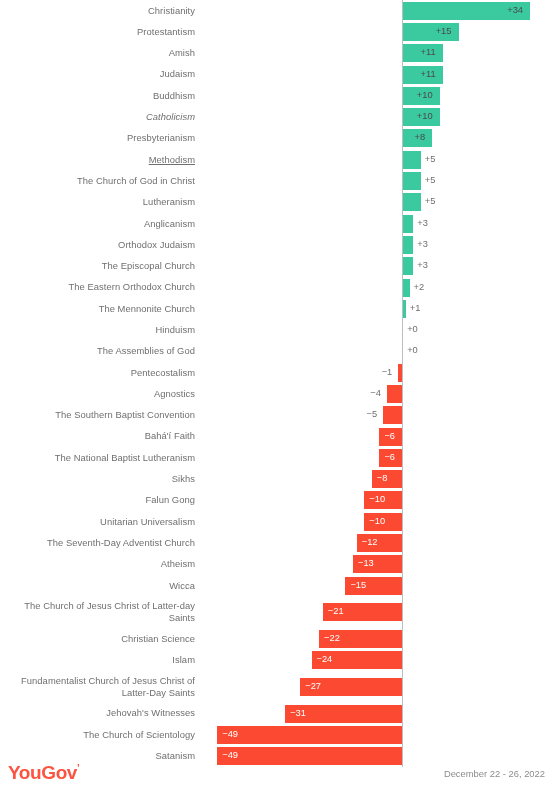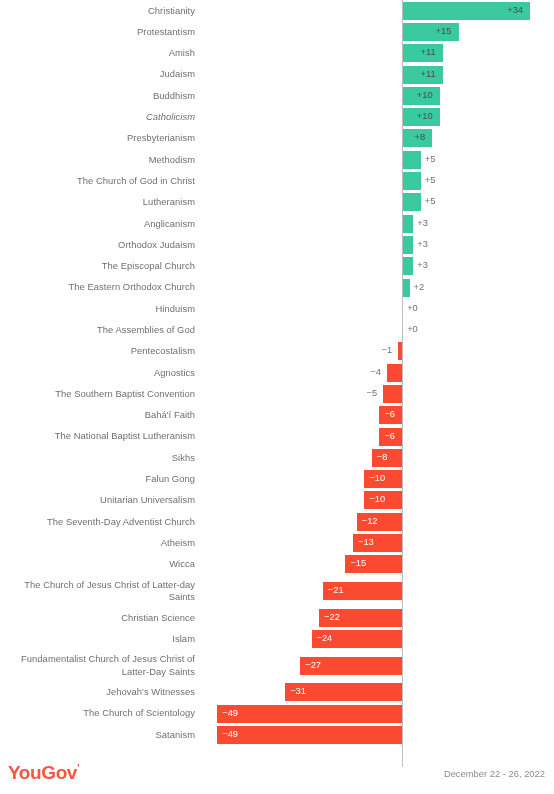--- a/index.html
+++ b/index.html
@@ -171,21 +171,21 @@
         </div>
       </div>
       <div class="row" style="height: 21.3px;">
         <div class="row-label"><div style="white-space: pre-line;">Presbyterianism</div></div>
         <div class="bar-track">
           <div class="bar pos" style="width: 30.16px; left: 402px;"></div>
           <div class="bar-value inside-dark" style="left: 414.56px;">+8</div>
         </div>
       </div>
       <div class="row" style="height: 21.3px;">
-        <div class="row-label"><div style="white-space: pre-line;">Methodism</div></div>
+        <div class="row-label"><div style="white-space: pre-line; text-decoration: underline;">Methodism</div></div>
         <div class="bar-track">
           <div class="bar pos" style="width: 18.85px; left: 402px;"></div>
           <div class="bar-value outside" style="left: 424.85px;">+5</div>
         </div>
       </div>
       <div class="row" style="height: 21.3px;">
         <div class="row-label"><div style="white-space: pre-line;">The Church of God in Christ</div></div>
         <div class="bar-track">
           <div class="bar pos" style="width: 18.85px; left: 402px;"></div>
           <div class="bar-value outside" style="left: 424.85px;">+5</div>
@@ -217,20 +217,27 @@
         <div class="bar-track">
           <div class="bar pos" style="width: 11.31px; left: 402px;"></div>
           <div class="bar-value outside" style="left: 417.31px;">+3</div>
         </div>
       </div>
       <div class="row" style="height: 21.3px;">
         <div class="row-label"><div style="white-space: pre-line;">The Eastern Orthodox Church</div></div>
         <div class="bar-track">
           <div class="bar pos" style="width: 7.54px; left: 402px;"></div>
           <div class="bar-value outside" style="left: 413.54px;">+2</div>
+        </div>
+      </div>
+      <div class="row" style="height: 21.3px;">
+        <div class="row-label"><div style="white-space: pre-line;">The Mennonite Church</div></div>
+        <div class="bar-track">
+          <div class="bar pos" style="width: 3.77px; left: 402px;"></div>
+          <div class="bar-value outside" style="left: 409.77px;">+1</div>
         </div>
       </div>
       <div class="row" style="height: 21.3px;">
         <div class="row-label"><div style="white-space: pre-line;">Hinduism</div></div>
         <div class="bar-track">
           <div class="bar pos" style="width: 1.2px; left: 402px;"></div>
           <div class="bar-value outside" style="left: 407.2px;">+0</div>
         </div>
       </div>
       <div class="row" style="height: 21.3px;">

